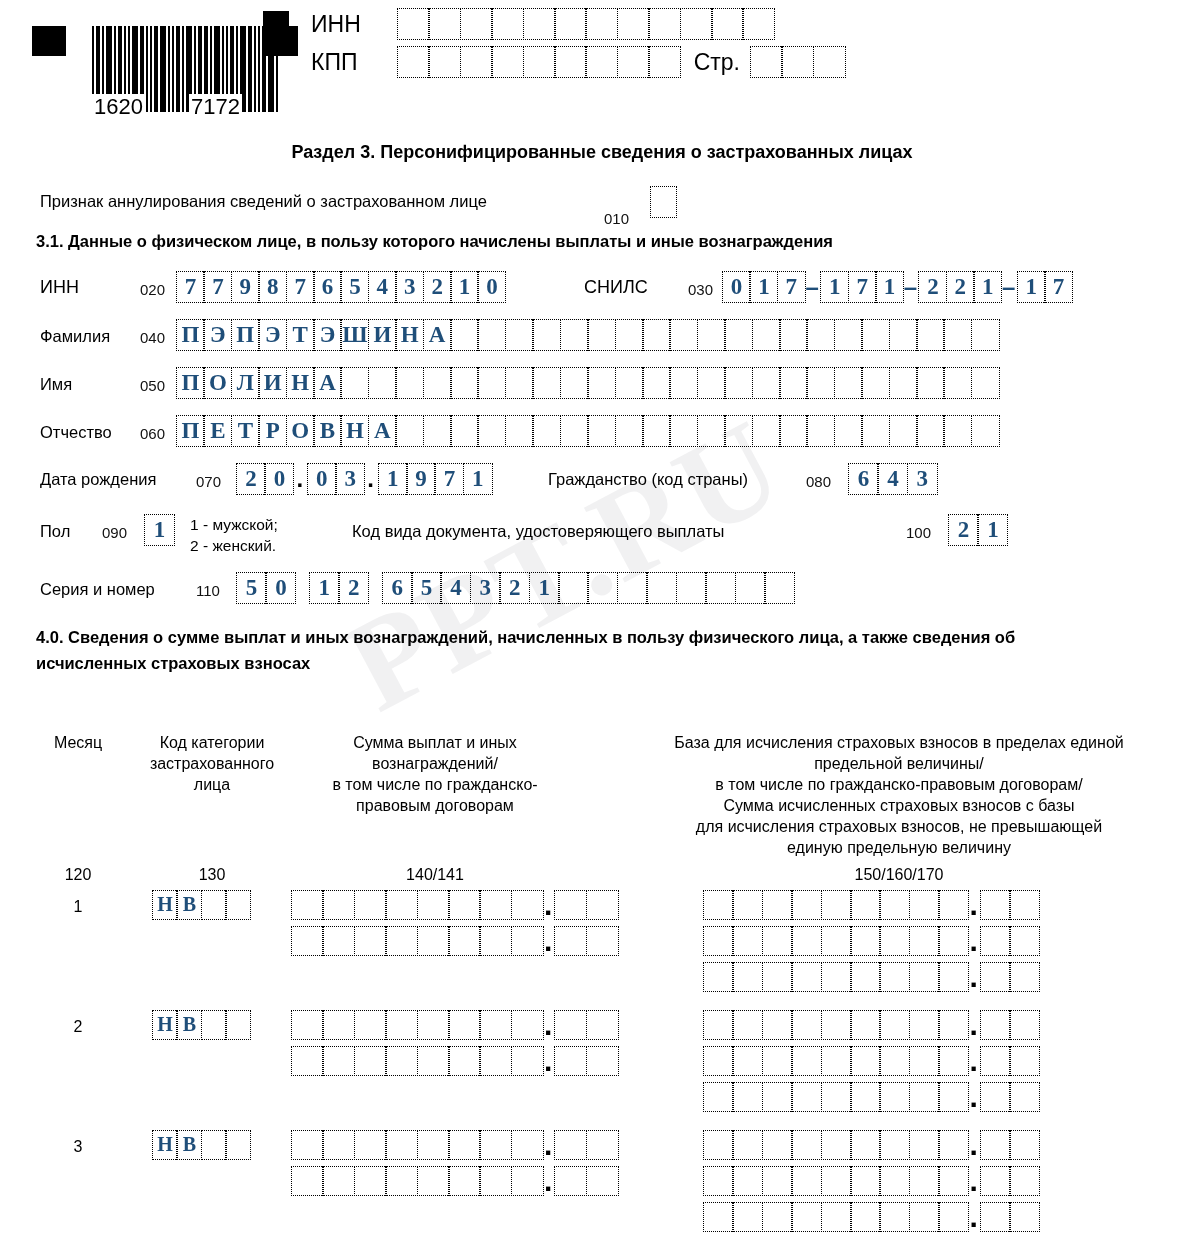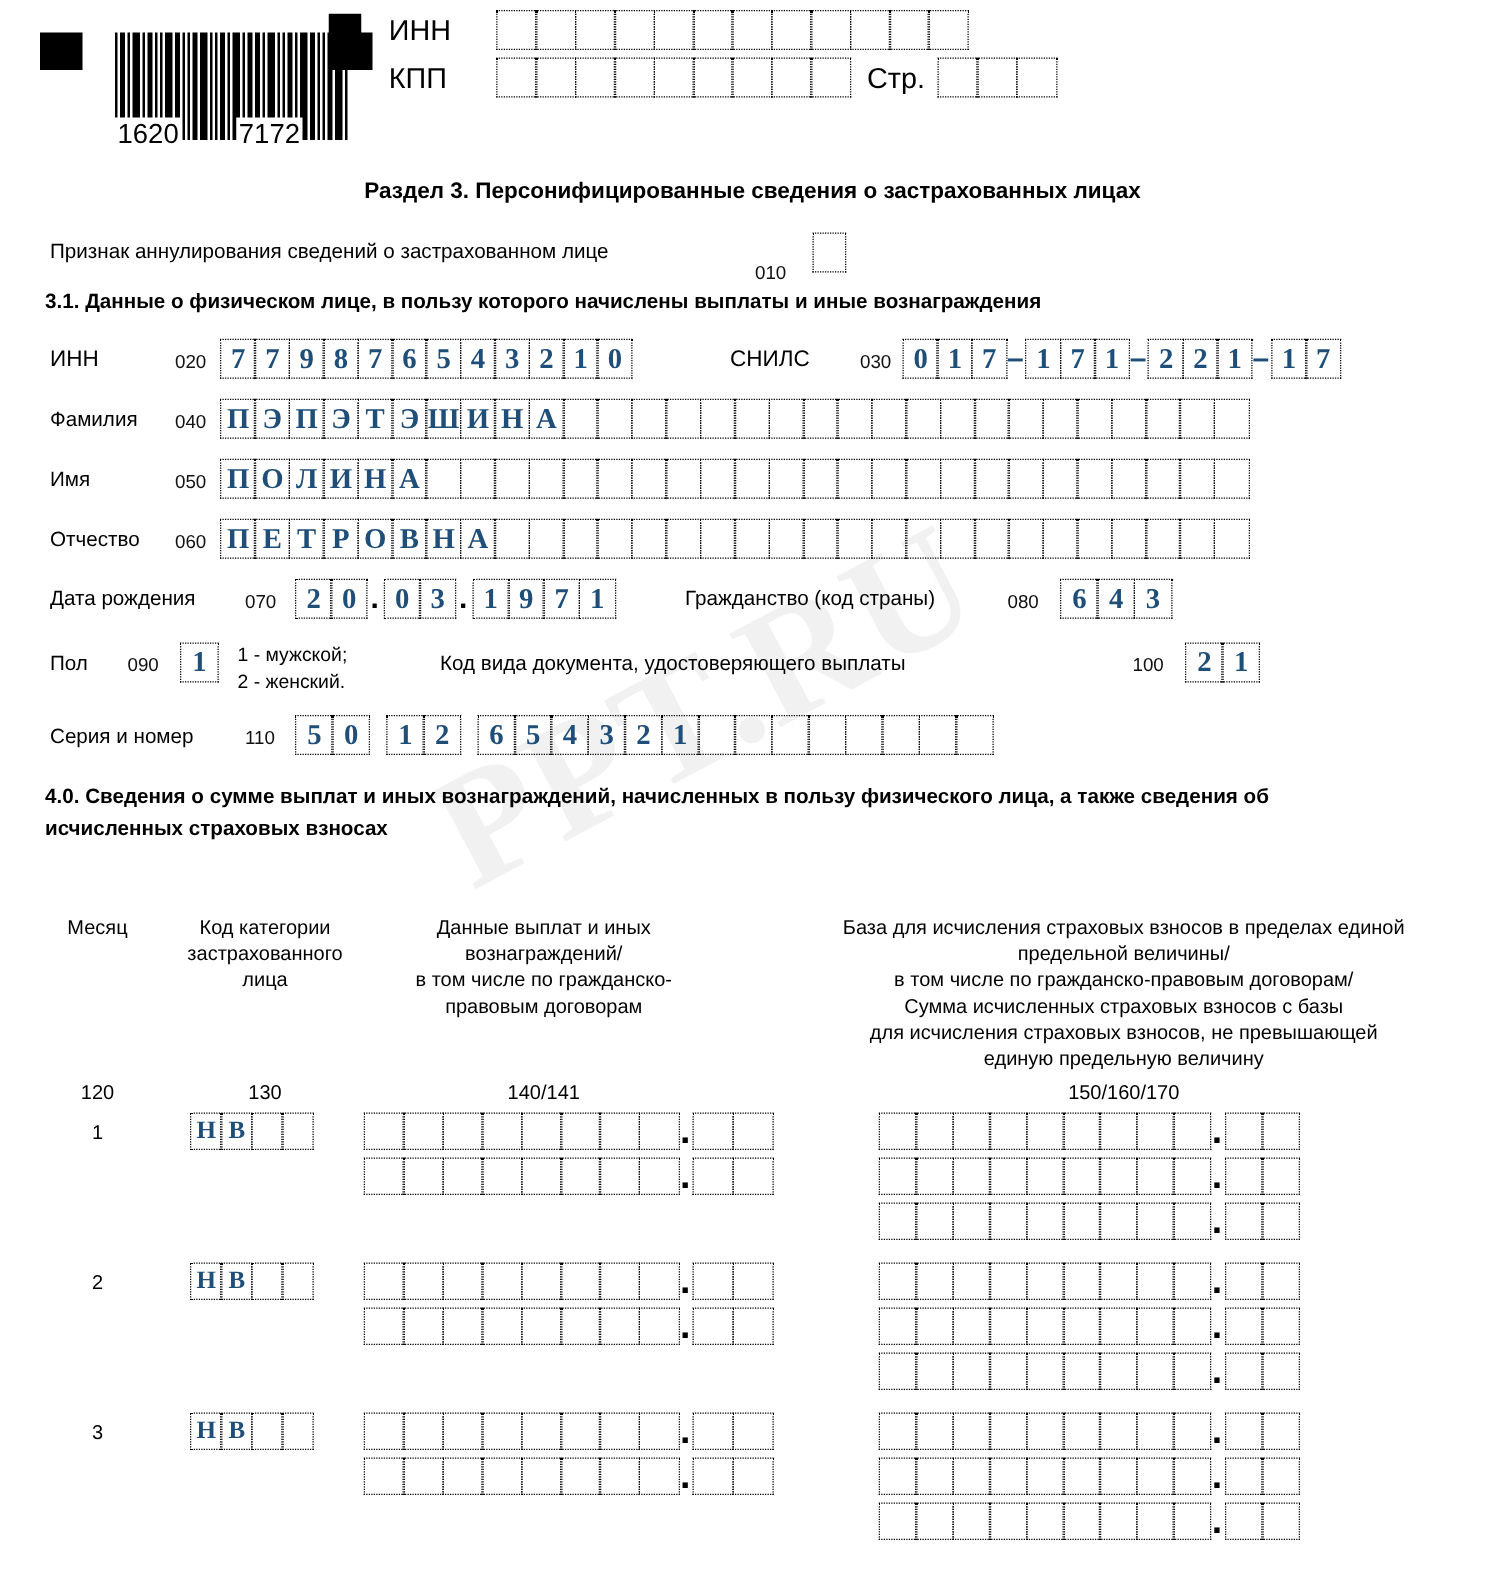--- a/index.html
+++ b/index.html
@@ -507,21 +507,21 @@
 
   <div class="thead-col" style="left:38px; top:732px; width:80px;" id="col-h-0">
       <div>Месяц</div>
     </div>
   <div class="thead-col" style="left:128px; top:732px; width:168px;" id="col-h-1">
       <div>Код категории</div>
       <div>застрахованного</div>
       <div>лица</div>
     </div>
   <div class="thead-col" style="left:290px; top:732px; width:290px;" id="col-h-2">
-      <div>Данные выплат и иных</div>
+      <div>Сумма выплат и иных</div>
       <div>вознаграждений/</div>
       <div>в том числе по гражданско-</div>
       <div>правовым договорам</div>
     </div>
   <div class="thead-col" style="left:614px; top:732px; width:570px;" id="col-h-3">
       <div>База для исчисления страховых взносов в пределах единой</div>
       <div>предельной величины/</div>
       <div>в том числе по гражданско-правовым договорам/</div>
       <div>Сумма исчисленных страховых взносов с базы</div>
       <div>для исчисления страховых взносов, не превышающей</div>

